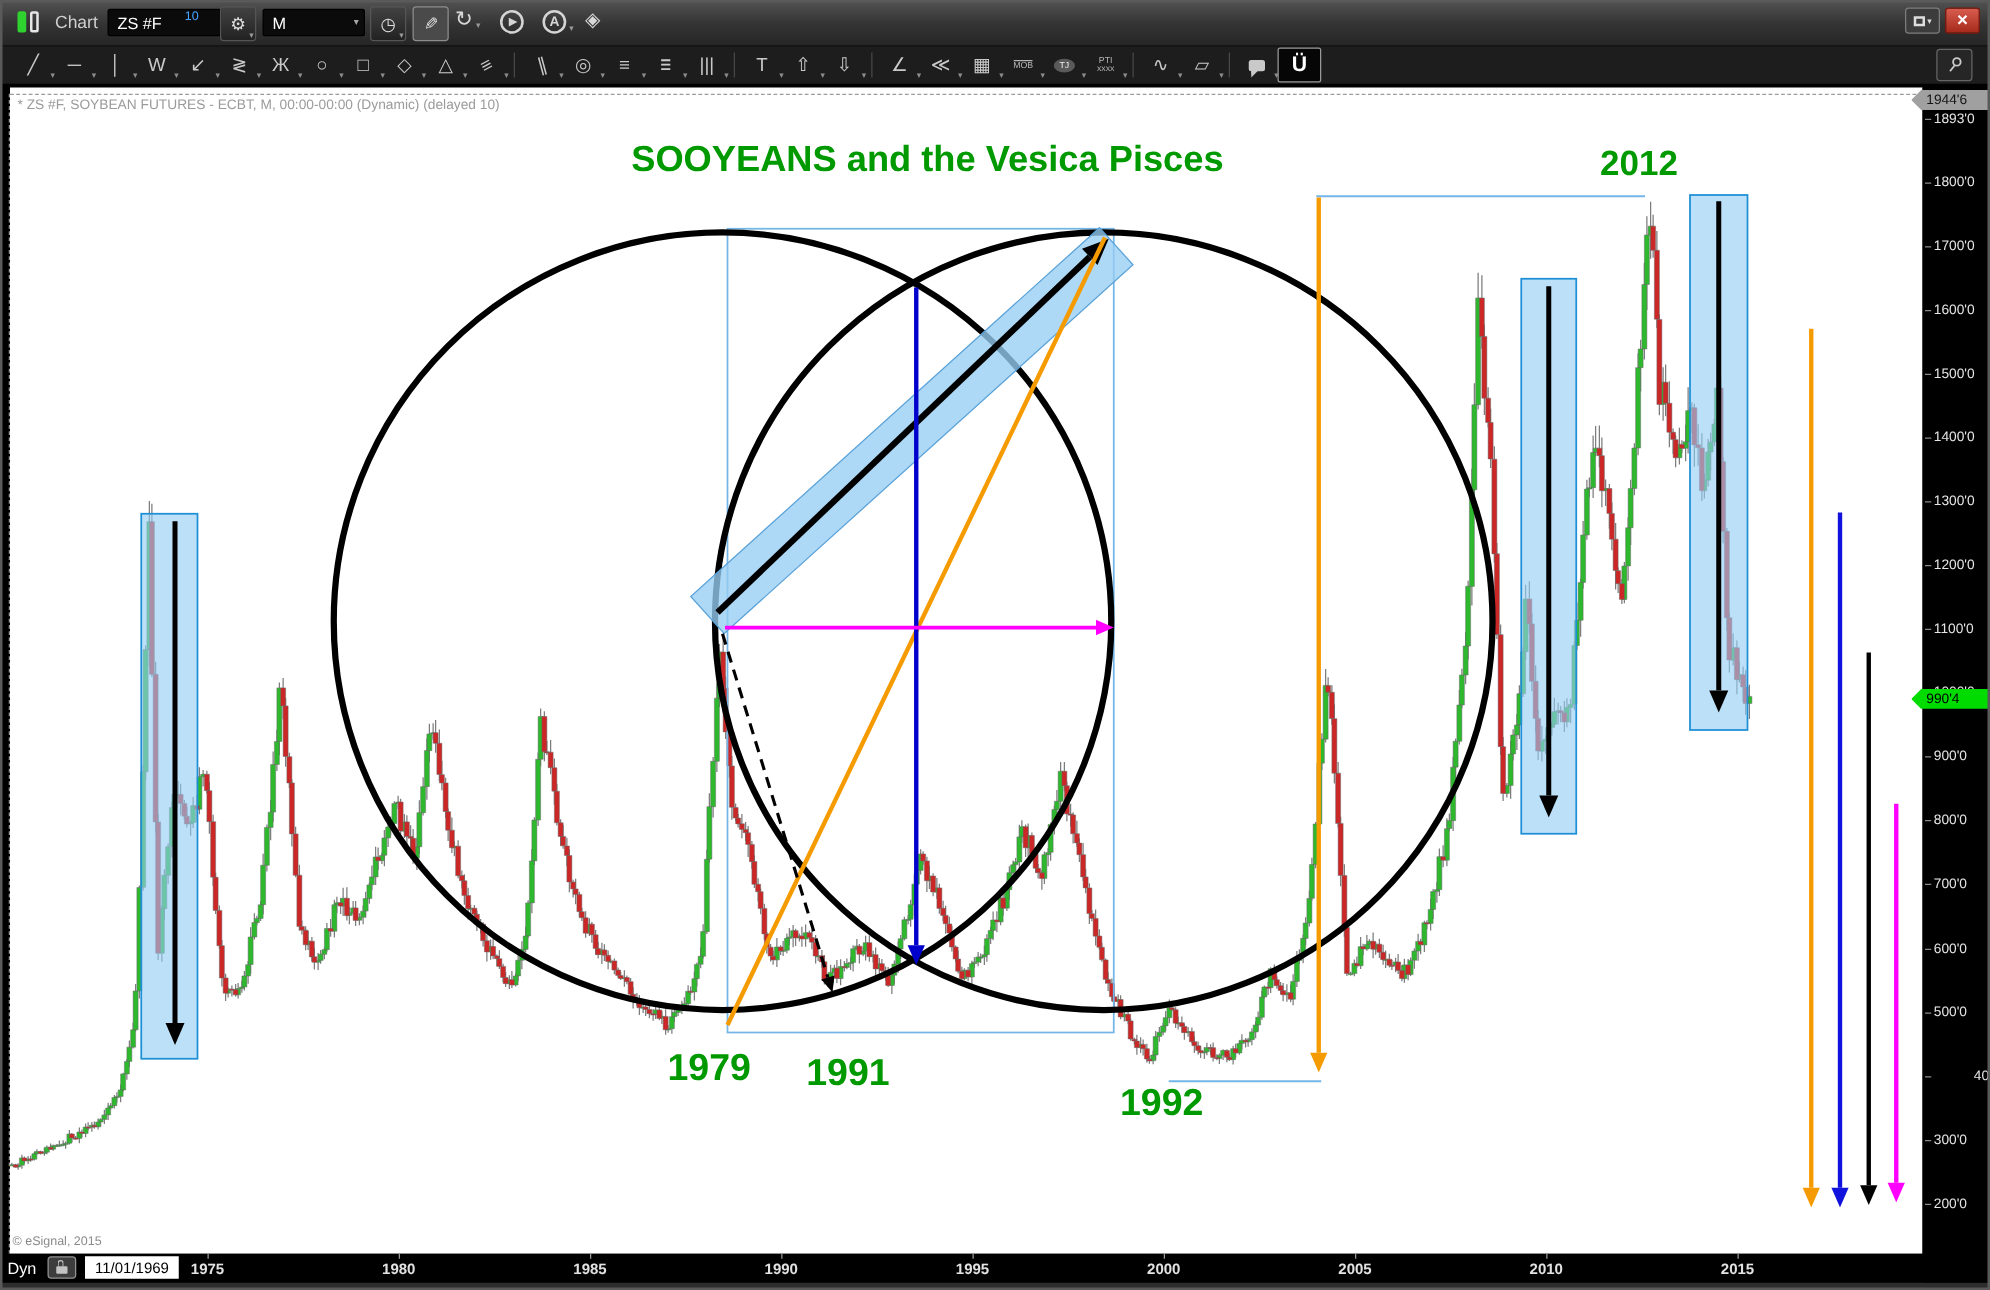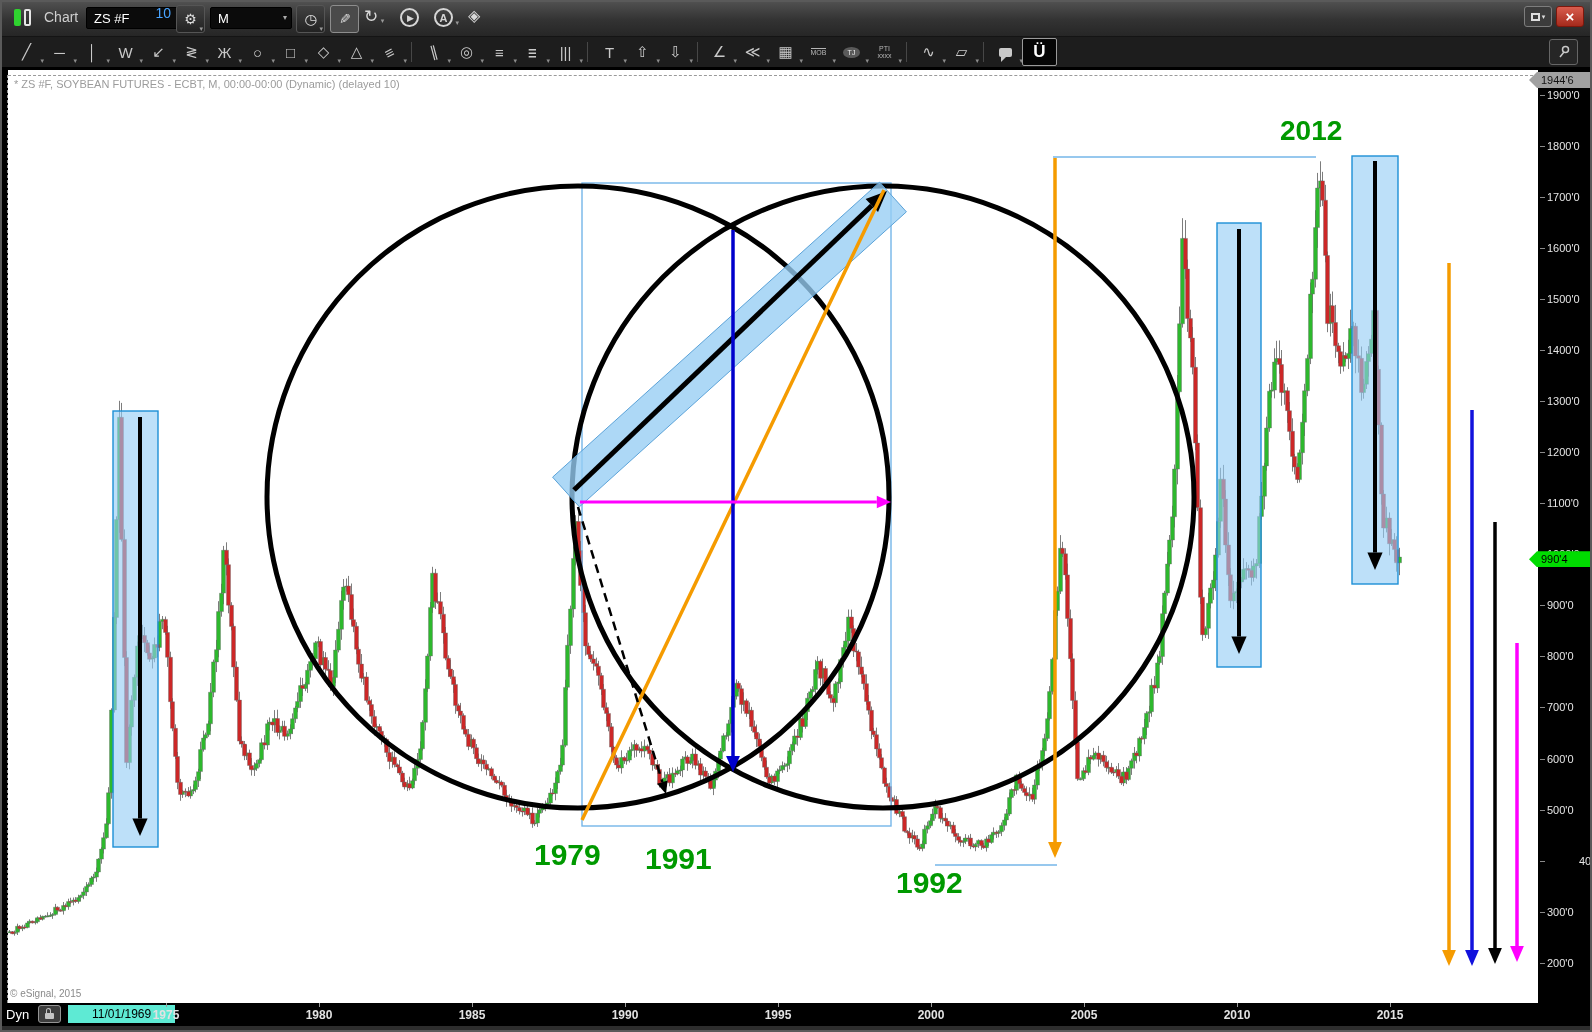--- a/index.html
+++ b/index.html
@@ -11,21 +11,21 @@
   .titlebar{position:absolute;left:0;top:0;width:1592px;height:36px;
     background:linear-gradient(#535353,#333 55%,#262626);border-bottom:1px solid #141414;}
   .logo{position:absolute;left:14px;top:9px;width:22px;height:17px;}
   .logo .b1{position:absolute;left:0;top:0;width:7px;height:17px;background:#2fd32f;border-radius:2px;}
   .logo .b2{position:absolute;left:10px;top:0;width:7px;height:17px;border:2px solid #e6e6e6;border-radius:2px;box-sizing:border-box;}
   .app-label{position:absolute;left:44px;top:9px;color:#cfcfcf;font-size:14px;}
   .field{position:absolute;height:22px;background:#0b0b0b;border:1px solid #000;border-radius:2px;
     color:#fff;font-size:13px;line-height:22px;padding:0 18px 0 7px;box-sizing:border-box;}
   .field .caret{position:absolute;right:4px;top:6px;font-size:8px;color:#aaa;line-height:8px;}
   #symField{left:86px;top:7px;width:108px;}
-  #symField .sup{position:absolute;right:22px;top:1px;font-size:14px;color:#49a4ff;line-height:9px;}
+  #symField .sup{position:absolute;right:34px;top:1px;font-size:10px;color:#49a4ff;line-height:9px;}
   #intField{left:210px;top:7px;width:82px;}
   .tbtn{position:absolute;top:5px;width:27px;height:26px;background:linear-gradient(#424242,#222);
     border:1px solid #555;border-radius:3px;color:#ddd;display:flex;align-items:center;justify-content:center;font-size:14px;}
   .tbtn .caret{position:absolute;right:1px;bottom:0;font-size:7px;color:#999;line-height:7px;}
   #gearBtn{left:176px;}
   #clockBtn{left:296px;}
   #pencilBtn{left:330px;background:#4a4a4a;border-color:#8d8d8d;}
   #pencilBtn .g{transform:scaleX(-1);display:inline-block;}
   .flatbtn{position:absolute;top:6px;color:#d8d8d8;font-size:17px;background:none;border:none;}
   #refreshBtn{left:364px;}
@@ -79,21 +79,21 @@
   #curTag{background:#00dc00;color:#000;}
 
   
   .taxis{position:absolute;left:0;top:1003px;width:1592px;height:23px;background:#000;z-index:5;}
   .dyn{position:absolute;left:6px;top:4px;color:#fff;font-size:13px;}
   .lockbtn{position:absolute;left:38px;top:2px;width:23px;height:18px;background:#3d3d3d;border:1px solid #949494;
     border-radius:3px;display:flex;align-items:center;justify-content:center;box-sizing:border-box;}
   .lock{width:9px;height:6px;background:#c4c4c4;border-radius:1px;position:relative;margin-top:4px;}
   .lock:before{content:"";position:absolute;left:1px;top:-5px;width:5px;height:5px;border:1.5px solid #c4c4c4;
     border-bottom:none;border-radius:3px 3px 0 0;box-sizing:border-box;}
-  .datechip{position:absolute;left:68px;top:2px;background:#5eead4;color:#000;font-size:12px;padding:2px 24px;}
+  .datechip{position:absolute;left:68px;top:2px;background:#ffffff;color:#000;font-size:12px;padding:2px 8px;}
   .ytick{position:absolute;top:0;width:1px;height:4px;background:#9a9a9a;}
   .ylabel{position:absolute;top:5px;width:40px;margin-left:-20px;text-align:center;color:#e2e2e2;font-size:12px;font-weight:bold;}
 
   .bottom-strip{position:absolute;left:0;top:1026px;width:1592px;height:6px;background:#2d2d2d;}
   .frame{position:absolute;inset:0;border:2px solid #5a5a5a;pointer-events:none;z-index:9;}
 </style>
 </head>
 <body>
 
 <div id="app">
@@ -358,29 +358,30 @@
       <g>
         <line x1="1495" y1="522" x2="1495" y2="948.1" stroke="#000000" stroke-width="3.5"></line>
         <polygon points="1495,964 1488.1,948.1 1501.9,948.1" fill="#000000"></polygon>
       </g>
       <g>
         <line x1="1517" y1="643" x2="1517" y2="946.1" stroke="#ff00ff" stroke-width="3.5"></line>
         <polygon points="1517,962 1510.1,946.1 1523.9,946.1" fill="#ff00ff"></polygon>
       </g>
     </svg>
 
+  <div class="green-ann" id="annTitle" style="left: 505px; top: 112px; font-size: 29px; color: rgb(0, 153, 0);">SOOYEANS and the Vesica Pisces</div>
   <div class="green-ann" id="ann2012" style="left: 1280px; top: 115px; font-size: 28px; color: rgb(0, 153, 0);">2012</div>
   <div class="green-ann" id="ann1988" style="left: 534px; top: 838px; font-size: 30px; color: rgb(0, 153, 0);">1979</div>
   <div class="green-ann" id="ann1991" style="left: 645px; top: 842px; font-size: 30px; color: rgb(0, 153, 0);">1991</div>
   <div class="green-ann" id="ann1999" style="left: 896px; top: 866px; font-size: 30px; color: rgb(0, 153, 0);">1992</div>
 
   <div class="paxis">
     <div id="pticks">
         <div class="pdash" style="top: 25px;"></div>
-        <div class="ptick" style="top: 25px;">1900'0</div>
+        <div class="ptick" style="top: 25px;">1893'0</div>
         <div class="pdash" style="top: 76.04px;"></div>
         <div class="ptick" style="top: 76.04px;">1800'0</div>
         <div class="pdash" style="top: 127.08px;"></div>
         <div class="ptick" style="top: 127.08px;">1700'0</div>
         <div class="pdash" style="top: 178.12px;"></div>
         <div class="ptick" style="top: 178.12px;">1600'0</div>
         <div class="pdash" style="top: 229.16px;"></div>
         <div class="ptick" style="top: 229.16px;">1500'0</div>
         <div class="pdash" style="top: 280.2px;"></div>
         <div class="ptick" style="top: 280.2px;">1400'0</div>

